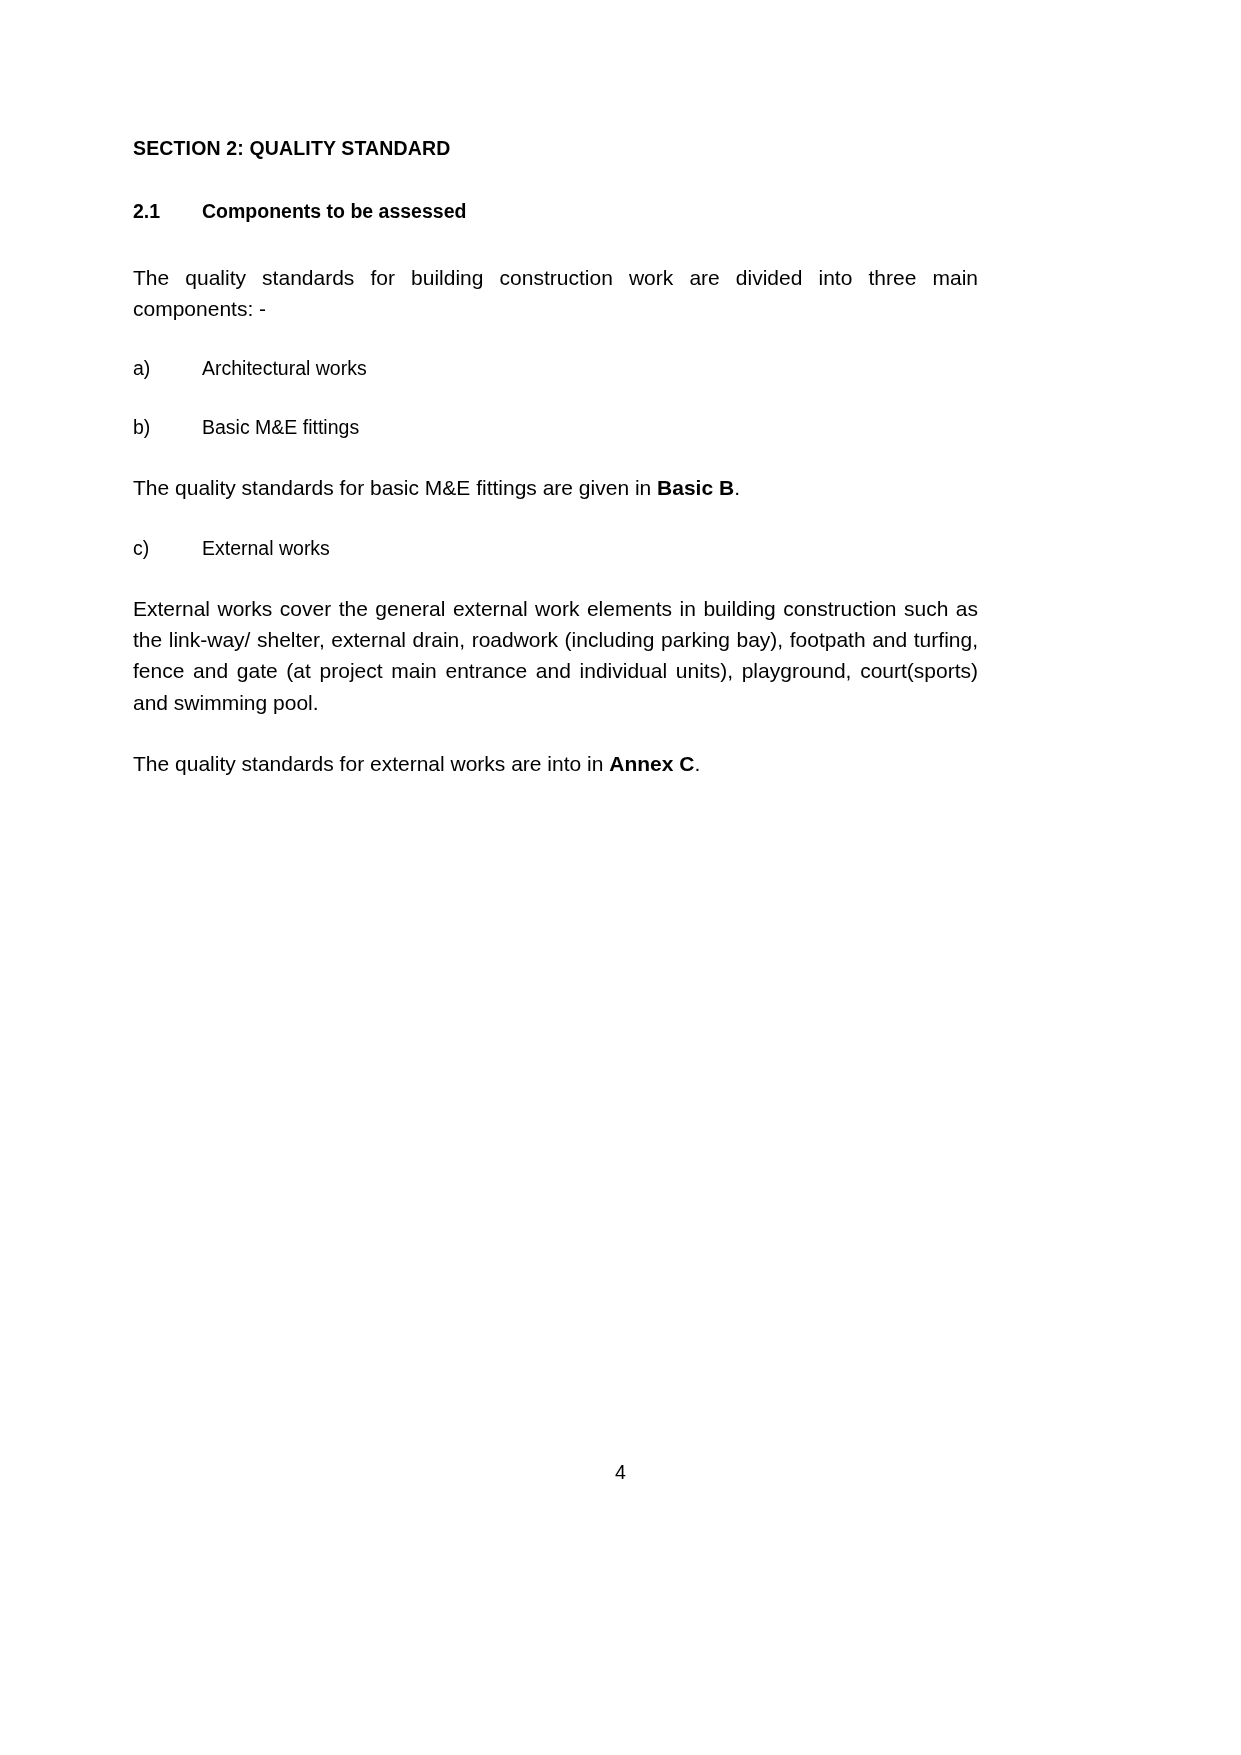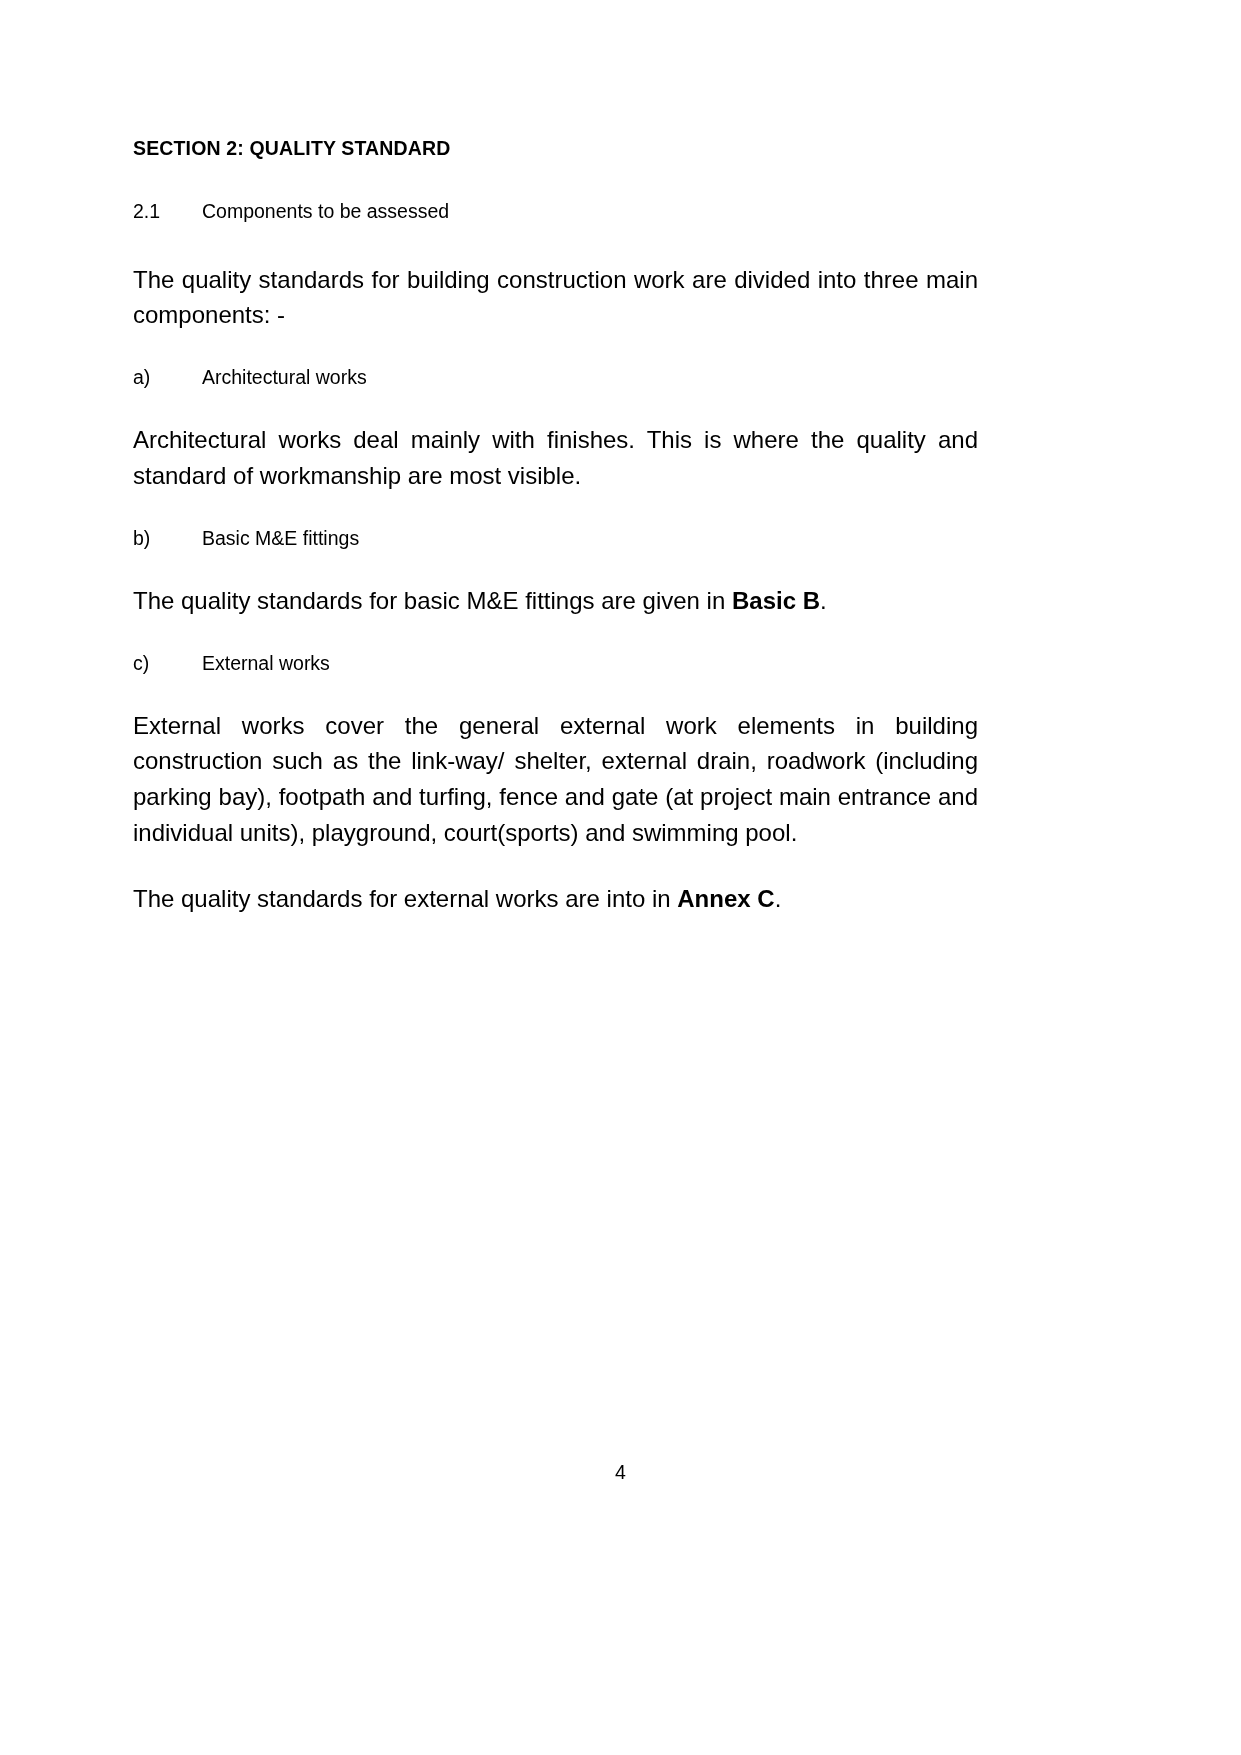--- a/index.html
+++ b/index.html
@@ -28,31 +28,31 @@
   }
   .doc-heading {
     font-size: 19.5px;
     font-weight: bold;
     letter-spacing: 0.15px;
     margin: 0 0 38px 0;
     line-height: 1.3;
   }
   .sub-heading {
     font-size: 19.5px;
-    font-weight: normal;
+    font-weight: bold;
     margin: 0 0 37px 0;
     line-height: 1.3;
     display: flex;
   }
   .sub-heading .num {
     width: 69px;
     flex: 0 0 69px;
   }
   .para {
-    font-size: 24px;
+    font-size: 21px;
     line-height: 1.49;
     margin: 0 0 30px 0;
     text-align: justify;
     text-justify: inter-word;
   }
   .para:last-child {
     margin-bottom: 0;
   }
   .list-item {
     font-size: 19.5px;
@@ -93,21 +93,20 @@
       <span class="num">2.1</span>
       <span>Components to be assessed</span>
     </h2>
 
     <p class="para">The quality standards for building construction work are divided into three main components: -</p>
 
     <div class="list-item">
       <span class="marker">a)</span>
       <span class="item-text">Architectural works</span>
     </div>
-    <p class="para">Architectural works deal mainly with finishes. This is where the quality and standard of workmanship are most visible.</p>
 
     <div class="list-item">
       <span class="marker">b)</span>
       <span class="item-text">Basic M&amp;E fittings</span>
     </div>
     <p class="para">
       <span>The quality standards for basic M&amp;E fittings are given in </span><b>Basic B</b><span>.</span>
     </p>
 
     <div class="list-item">

